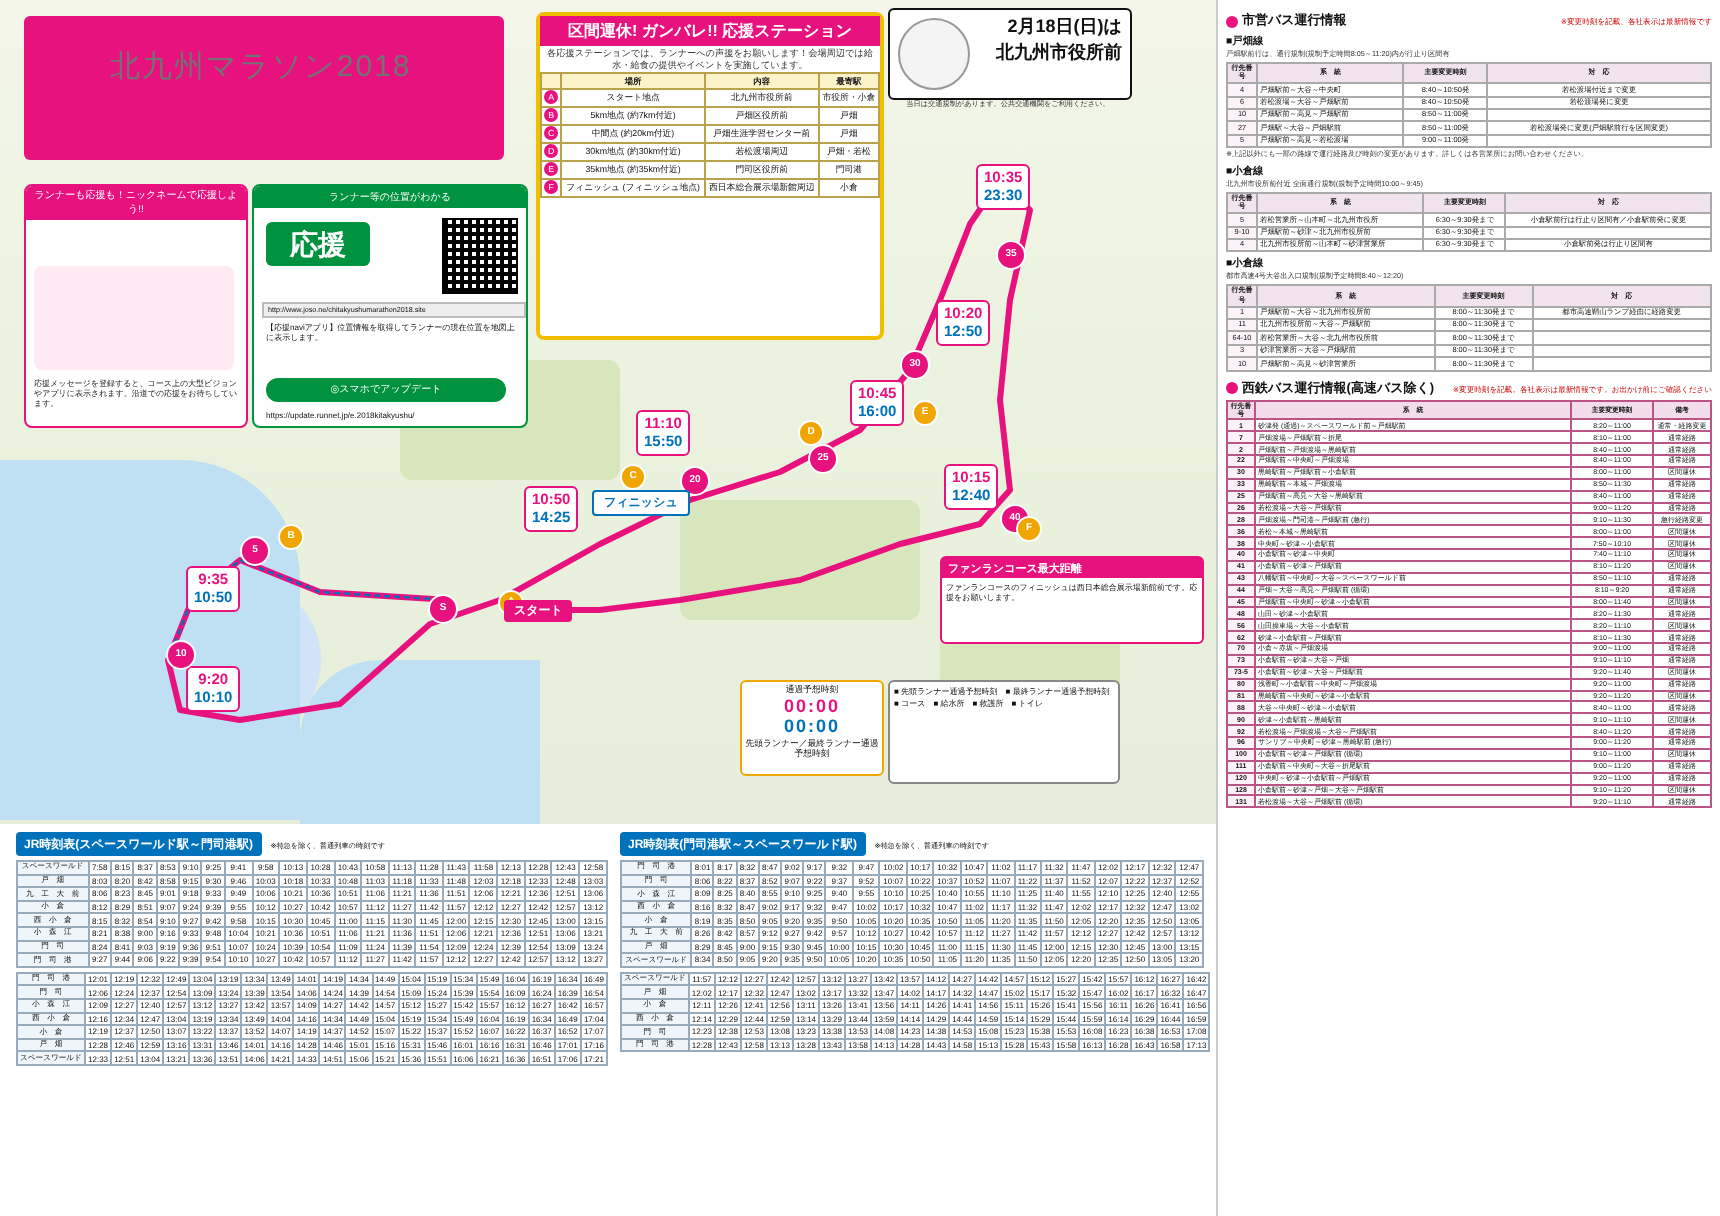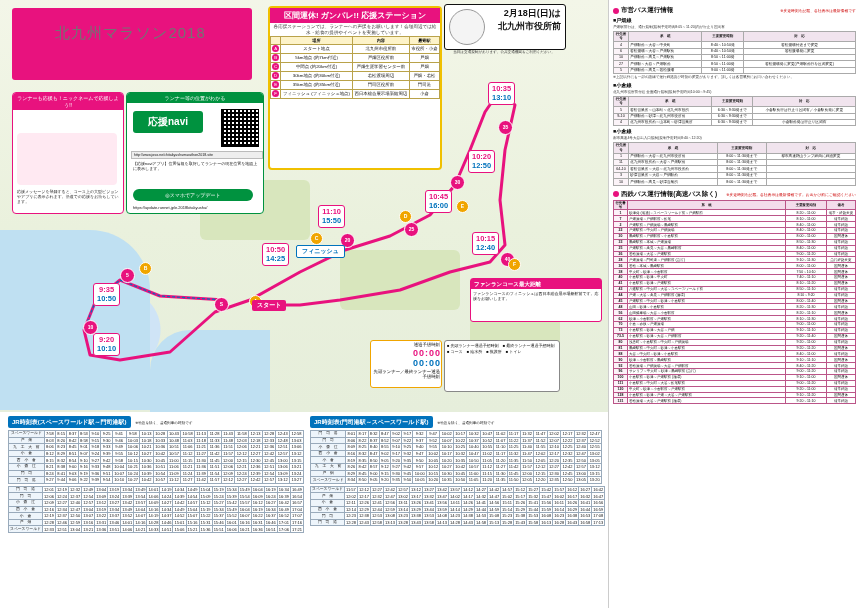--- a/index.html
+++ b/index.html
@@ -55,40 +55,40 @@
   .promo .pbody{font-size:4px;padding:2px;line-height:1.3;color:#222;}
   .promo-illus{position:absolute;left:4px;top:40px;width:100px;height:52px;background:#ffe9f2;border-radius:4px;}
 
   .navi{position:absolute;left:126px;top:92px;width:136px;height:120px;background:#fff;border:1.5px solid #00923f;border-radius:4px;overflow:hidden;}
   .navi .nh{background:#00923f;color:#fff;font-size:5px;text-align:center;padding:2px;}
   .navi .nbody{font-size:4px;padding:2px;line-height:1.35;}
   .qr{position:absolute;right:4px;top:16px;width:36px;height:36px;background:
       repeating-linear-gradient(0deg,#000 0 2px,#fff 2px 4px),
       repeating-linear-gradient(90deg,#000 0 2px,transparent 2px 4px);
     background-blend-mode:multiply;border:1px solid #000;}
-  .navi-logo{position:absolute;left:6px;top:18px;width:70px;height:22px;background:#00923f;border-radius:3px;color:#fff;font-size:10px;font-weight:bold;text-align:center;line-height:22px;}
+  .navi-logo{position:absolute;left:6px;top:18px;width:52px;height:22px;background:#00923f;border-radius:3px;color:#fff;font-size:14px;font-weight:bold;text-align:center;line-height:22px;}
   .urlbar{position:absolute;left:4px;top:58px;width:126px;font-size:3.6px;background:#eee;padding:1px 2px;border:.5px solid #bbb;}
   .updbtn{position:absolute;left:6px;top:96px;width:120px;height:12px;background:#00923f;color:#fff;font-size:5px;text-align:center;line-height:12px;border-radius:6px;}
 
   
   .tb{position:absolute;background:#fff;border:1.2px solid #e8127e;border-radius:3px;padding:1px 3px;text-align:center;line-height:1.25;}
   .tb .t1{color:#e8127e;font-size:7.5px;font-weight:bold;}
   .tb .t2{color:#0072bc;font-size:7.5px;font-weight:bold;}
 
   .kmmark{position:absolute;width:13px;height:13px;border-radius:50%;background:#e8127e;color:#fff;font-size:5px;font-weight:bold;text-align:center;line-height:13px;border:1px solid #fff;}
   .letmark{position:absolute;width:11px;height:11px;border-radius:50%;background:#f0a500;color:#fff;font-size:5px;font-weight:bold;text-align:center;line-height:11px;border:1px solid #fff;}
 
   .startlabel{position:absolute;background:#e8127e;color:#fff;font-size:6px;font-weight:bold;padding:1px 5px;border-radius:2px;}
   .finishlabel{position:absolute;background:#fff;color:#0072bc;border:1.2px solid #0072bc;font-size:6px;font-weight:bold;padding:1px 5px;border-radius:2px;}
 
   .fanbox{position:absolute;left:470px;top:278px;width:130px;height:42px;background:#fff;border:1.5px solid #e8127e;border-radius:3px;}
   .fanbox .fh{background:#e8127e;color:#fff;font-size:5.5px;padding:1.5px 3px;font-weight:bold;}
   .fanbox .fb{font-size:4px;padding:2px;line-height:1.3;}
 
-  .timerbox{position:absolute;left:370px;top:340px;width:70px;height:46px;background:#fff;border:1.5px solid #f0a500;border-radius:3px;text-align:right;}
+  .timerbox{position:absolute;left:370px;top:340px;width:70px;height:46px;background:#fff;border:1.5px solid #f0a500;border-radius:3px;text-align:center;}
   .timerbox .th{font-size:4.4px;padding:1px;}
   .timerbox .tv{color:#e8127e;font-size:9px;font-weight:bold;letter-spacing:1px;}
   .legendbox{position:absolute;left:444px;top:340px;width:110px;height:46px;background:#fff;border:1px solid #888;border-radius:3px;font-size:4px;padding:2px;line-height:1.5;}
 
   
   .jr{position:absolute;background:#fff;}
   .jr-title{background:#0072bc;color:#fff;font-size:6px;font-weight:bold;padding:1.5px 4px;border-radius:2px;display:inline-block;}
   table.tt{border-collapse:collapse;font-size:4px;width:100%;}
   table.tt th,table.tt td{border:.4px solid #9ab; padding:.3px 1px;text-align:center;line-height:1.25;white-space:nowrap;}
   table.tt td.stn{background:#eef5fb;text-align:center;font-size:3.8px;}
@@ -206,21 +206,21 @@
       <div class="qr"></div>
       <div class="urlbar">http://www.joso.ne/chitakyushumarathon2018.site</div>
       <div class="nbody" style="position:absolute;left:4px;top:66px;width:126px;">【応援naviアプリ】位置情報を取得してランナーの現在位置を地図上に表示します。</div>
       <div class="updbtn">◎スマホでアップデート</div>
       <div class="nbody" style="position:absolute;left:4px;top:110px;width:126px;">https://update.runnet.jp/e.2018kitakyushu/</div>
     </div>
 
     <div id="bubbles-layer">
         <div class="tb" style="left: 488px; top: 82px;">
           <div class="t1">10:35</div>
-          <div class="t2">13:10</div>
+          <div class="t2">23:30</div>
         </div>
         <div class="tb" style="left: 468px; top: 150px;">
           <div class="t1">10:20</div>
           <div class="t2">12:50</div>
         </div>
         <div class="tb" style="left: 425px; top: 190px;">
           <div class="t1">10:45</div>
           <div class="t2">16:00</div>
         </div>
         <div class="tb" style="left: 472px; top: 232px;">

